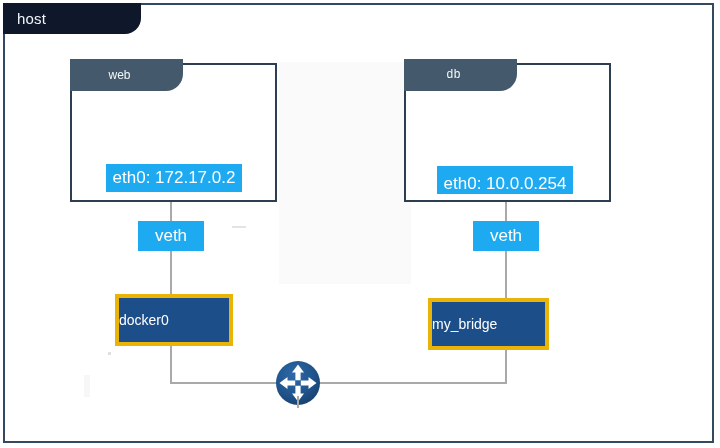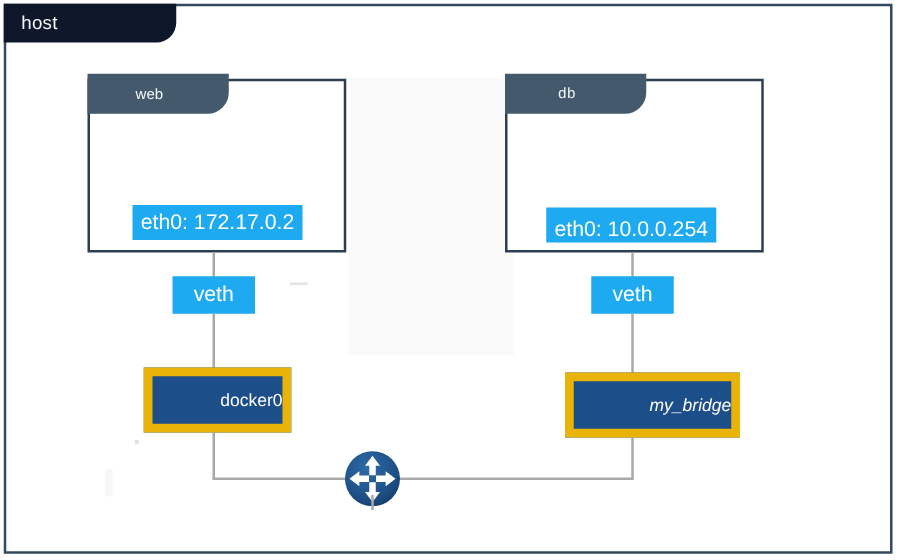--- a/index.html
+++ b/index.html
@@ -93,25 +93,25 @@
     justify-content: center;
     box-sizing: border-box;
     font-size: 17px;
     white-space: nowrap;
   }
 
   
   .bridge {
     position: absolute;
     background: #1c4e8a;
-    border: 7px solid #eab308;
+    border: 4px solid #eab308;
     color: #ffffff;
     display: flex;
     align-items: center;
-    justify-content: flex-end;
+    justify-content: flex-start;
     box-sizing: border-box;
     font-size: 14px;
     white-space: nowrap;
   }
 
   
   .vline {
     position: absolute;
     width: 2px;
     background: #a9a9a9;
@@ -180,21 +180,21 @@
   </div>
 
   <div class="vline" style="left:505px; top:202px; height:20px;"></div>
 
   <div class="chip" style="left:473px; top:221px; width:66px; height:30px;">
     <span>veth</span>
   </div>
 
   <div class="vline" style="left:505px; top:251px; height:48px;"></div>
 
-  <div class="bridge" style="left:452px; top:298px; width:140px; height:52px;font-style:italic;">
+  <div class="bridge" style="left:428px; top:298px; width:121px; height:52px;">
     <span>my_bridge</span>
   </div>
 
   <div class="vline" style="left:505px; top:350px; height:33px;"></div>
 
   <div class="hline" style="left:170px; top:382px; width:337px;"></div>
 
   <div class="router-icon" style="left:275px; top:360px;">
     <svg width="46" height="46" viewBox="0 0 46 46" xmlns="http://www.w3.org/2000/svg">
       <defs>

